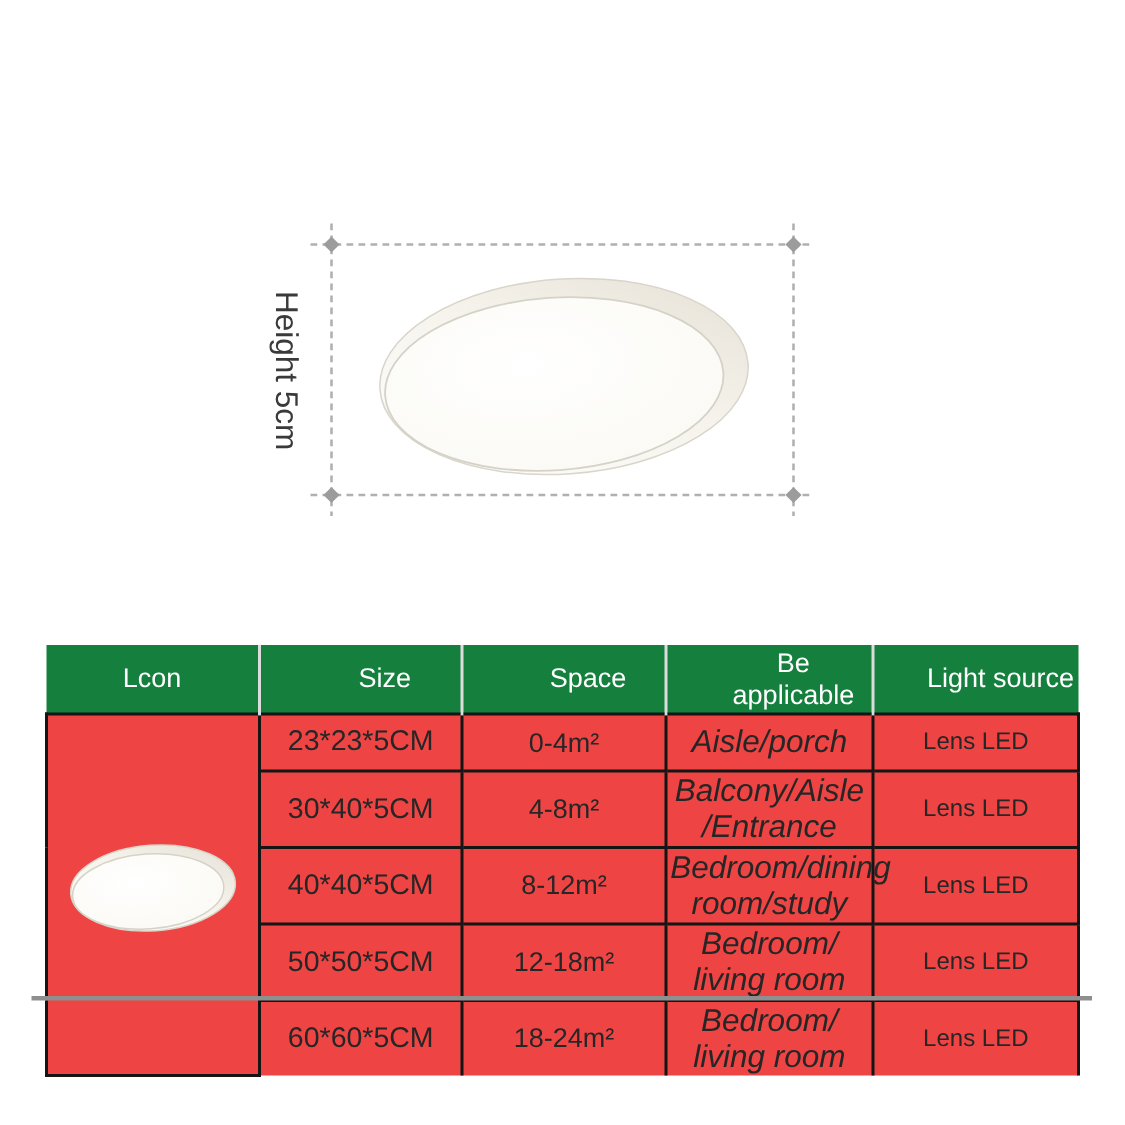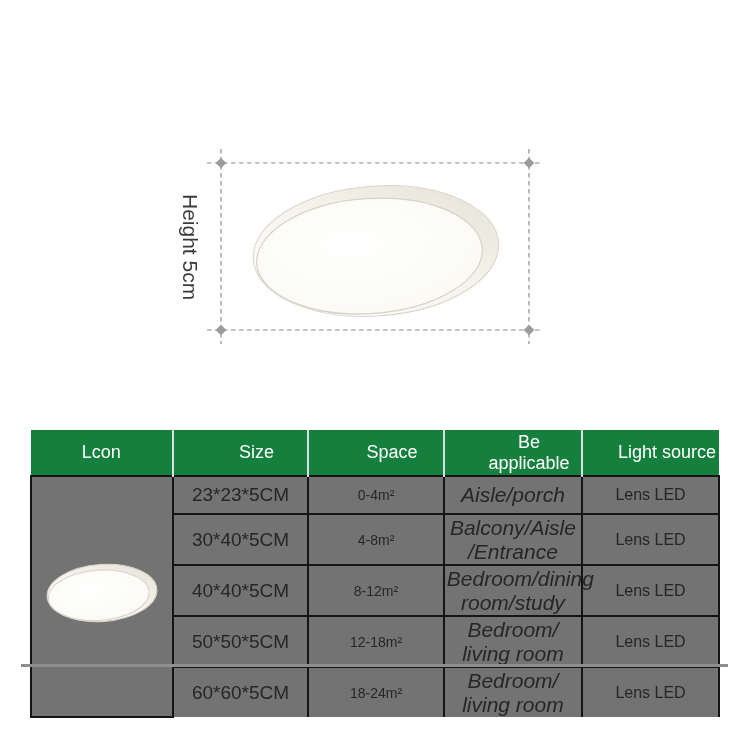--- a/index.html
+++ b/index.html
@@ -30,25 +30,25 @@
   table.spec col.c4{width:19.9%}
   table.spec thead tr{height:46px;}
   table.spec th{
     background:#15803d;color:#ffffff;font-weight:400;font-size:18px;
     padding:0;text-align:center;vertical-align:middle;border:none;
   }
   table.spec th + th{border-left:2px solid #dcdcdc;padding-left:32px;}
   table.spec tbody tr{height:38px;}
   table.spec tbody td{
     border:2px solid #151515;text-align:center;vertical-align:middle;
-    padding:1px 2px;color:#262626;background:#737373;
+    padding:1px 2px;color:#262626;background:#ef4444;
   }
   table.spec tbody tr:last-child td{border-bottom:none;}
   td.size-cell{font-size:19px;}
-  td.space-cell{font-size:14px;}
+  td.space-cell{font-size:18px;}
   td.app-cell{font-size:21px;line-height:1.12;white-space:pre-line;font-style:italic;}
   td.light-cell{font-size:16px;}
   td.icon-cell{text-align:center;vertical-align:middle;}
   .table-shadow{
     position:absolute;left:21px;top:664px;width:707px;height:3px;background:#8f8f8f;
   }
 </style>
 </head>
 <body>
 

